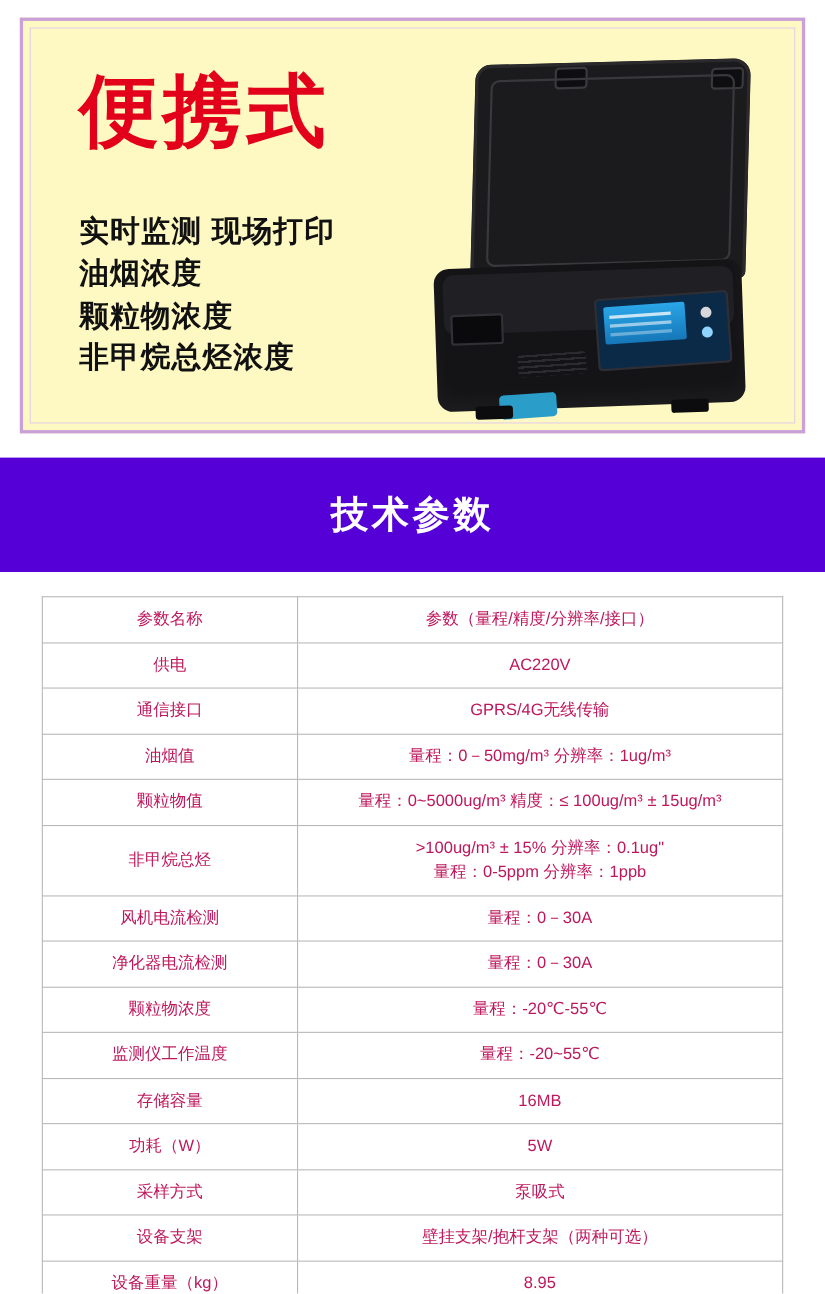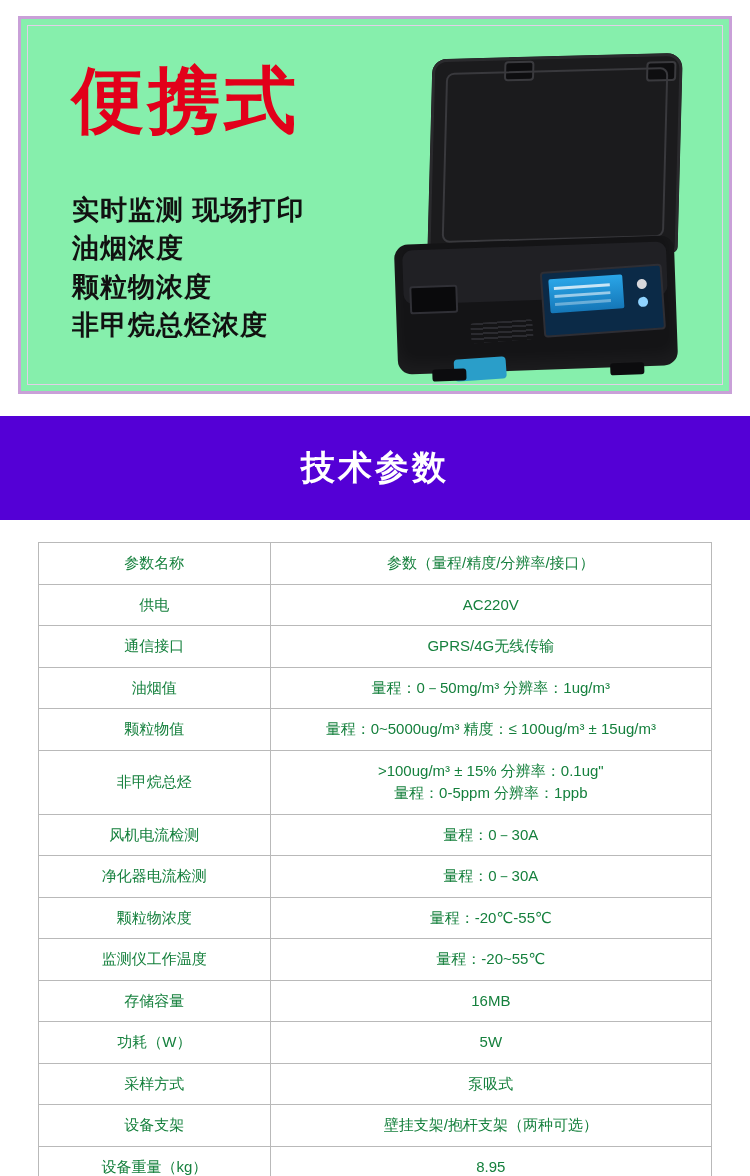--- a/index.html
+++ b/index.html
@@ -15,21 +15,21 @@
     overflow: hidden;
   }
 
   
   .hero {
     position: relative;
     margin: 16px 18px 0 18px;
     height: 378px;
     border: 3px solid #c9a0d8;
     box-sizing: border-box;
-    background: #86efac;
+    background: #fef9c3;
     padding: 6px;
   }
   .hero-inner {
     position: relative;
     width: 100%;
     height: 100%;
     border: 1px solid #e2cfe8;
     box-sizing: border-box;
     overflow: hidden;
   }
@@ -229,21 +229,21 @@
     width: 100%;
     border-collapse: collapse;
     table-layout: fixed;
     font-size: 15px;
   }
   table.spec td {
     border: 1px solid #b9b9b9;
     text-align: center;
     vertical-align: middle;
     padding: 9px 4px;
-    color: #15803d;
+    color: #be185d;
     line-height: 1.5;
   }
   table.spec td.k {
     width: 34%;
   }
   table.spec td.v {
     width: 66%;
   }
   .v-two-line span { display: block; }
 </style>

